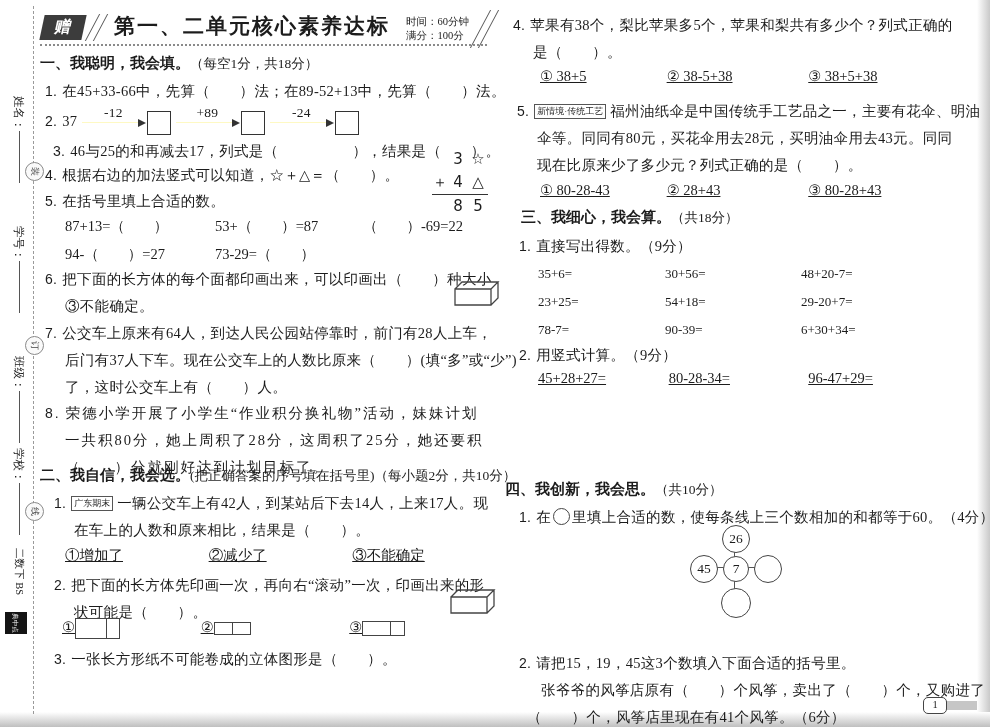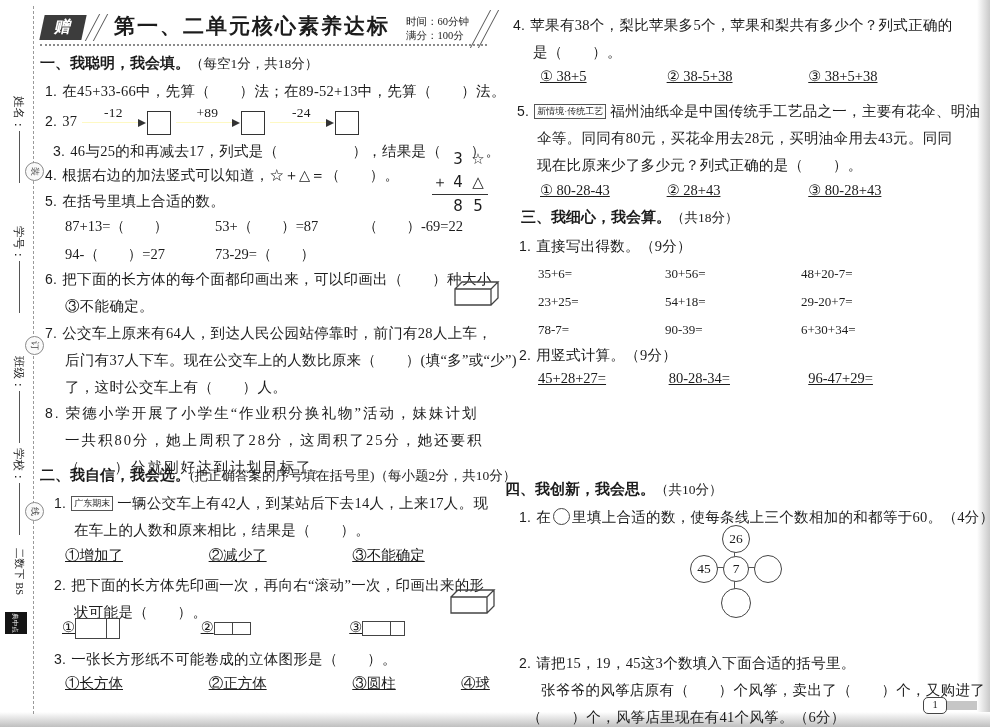--- a/index.html
+++ b/index.html
@@ -200,26 +200,20 @@
   </svg>
   <div class="opts" style="left:22px;top:618px">
     <span class="opt shp" style="width:135px"><span>①</span><span class="r" style="width:30px;height:19px"></span><span class="r" style="width:12px;height:19px;margin-left:-1px"></span></span>
     <span class="opt shp" style="width:145px"><span>②</span><span class="r" style="width:17px;height:11px"></span><span class="r" style="width:17px;height:11px;margin-left:-1px"></span></span>
     <span class="opt shp"><span>③</span><span class="r" style="width:27px;height:13px"></span><span class="r" style="width:13px;height:13px;margin-left:-1px"></span></span>
   </div>
 
   <div class="q" style="left:14px;top:646px">
     <span class="qnum">3.</span><span>一张长方形纸不可能卷成的立体图形是（　　）。</span>
   </div>
-  <div class="opts" style="left:25px;top:674px">
-    <span class="opt" style="width:140px">①长方体</span>
-    <span class="opt" style="width:140px">②正方体</span>
-    <span class="opt" style="width:105px">③圆柱</span>
-    <span class="opt">④球</span>
-  </div>
 </div>
 
 <div style="position:absolute;left:505px;top:0;width:472px;height:727px">
 
   <div class="q" style="left:8px;top:12px">
     <div><span class="qnum">4.</span><span>苹果有38个，梨比苹果多5个，苹果和梨共有多少个？列式正确的</span></div>
     <div class="cont">是（　　）。</div>
   </div>
   <div class="opts" style="left:35px;top:68px">
     <span class="opt" style="width:123px">① 38+5</span>

